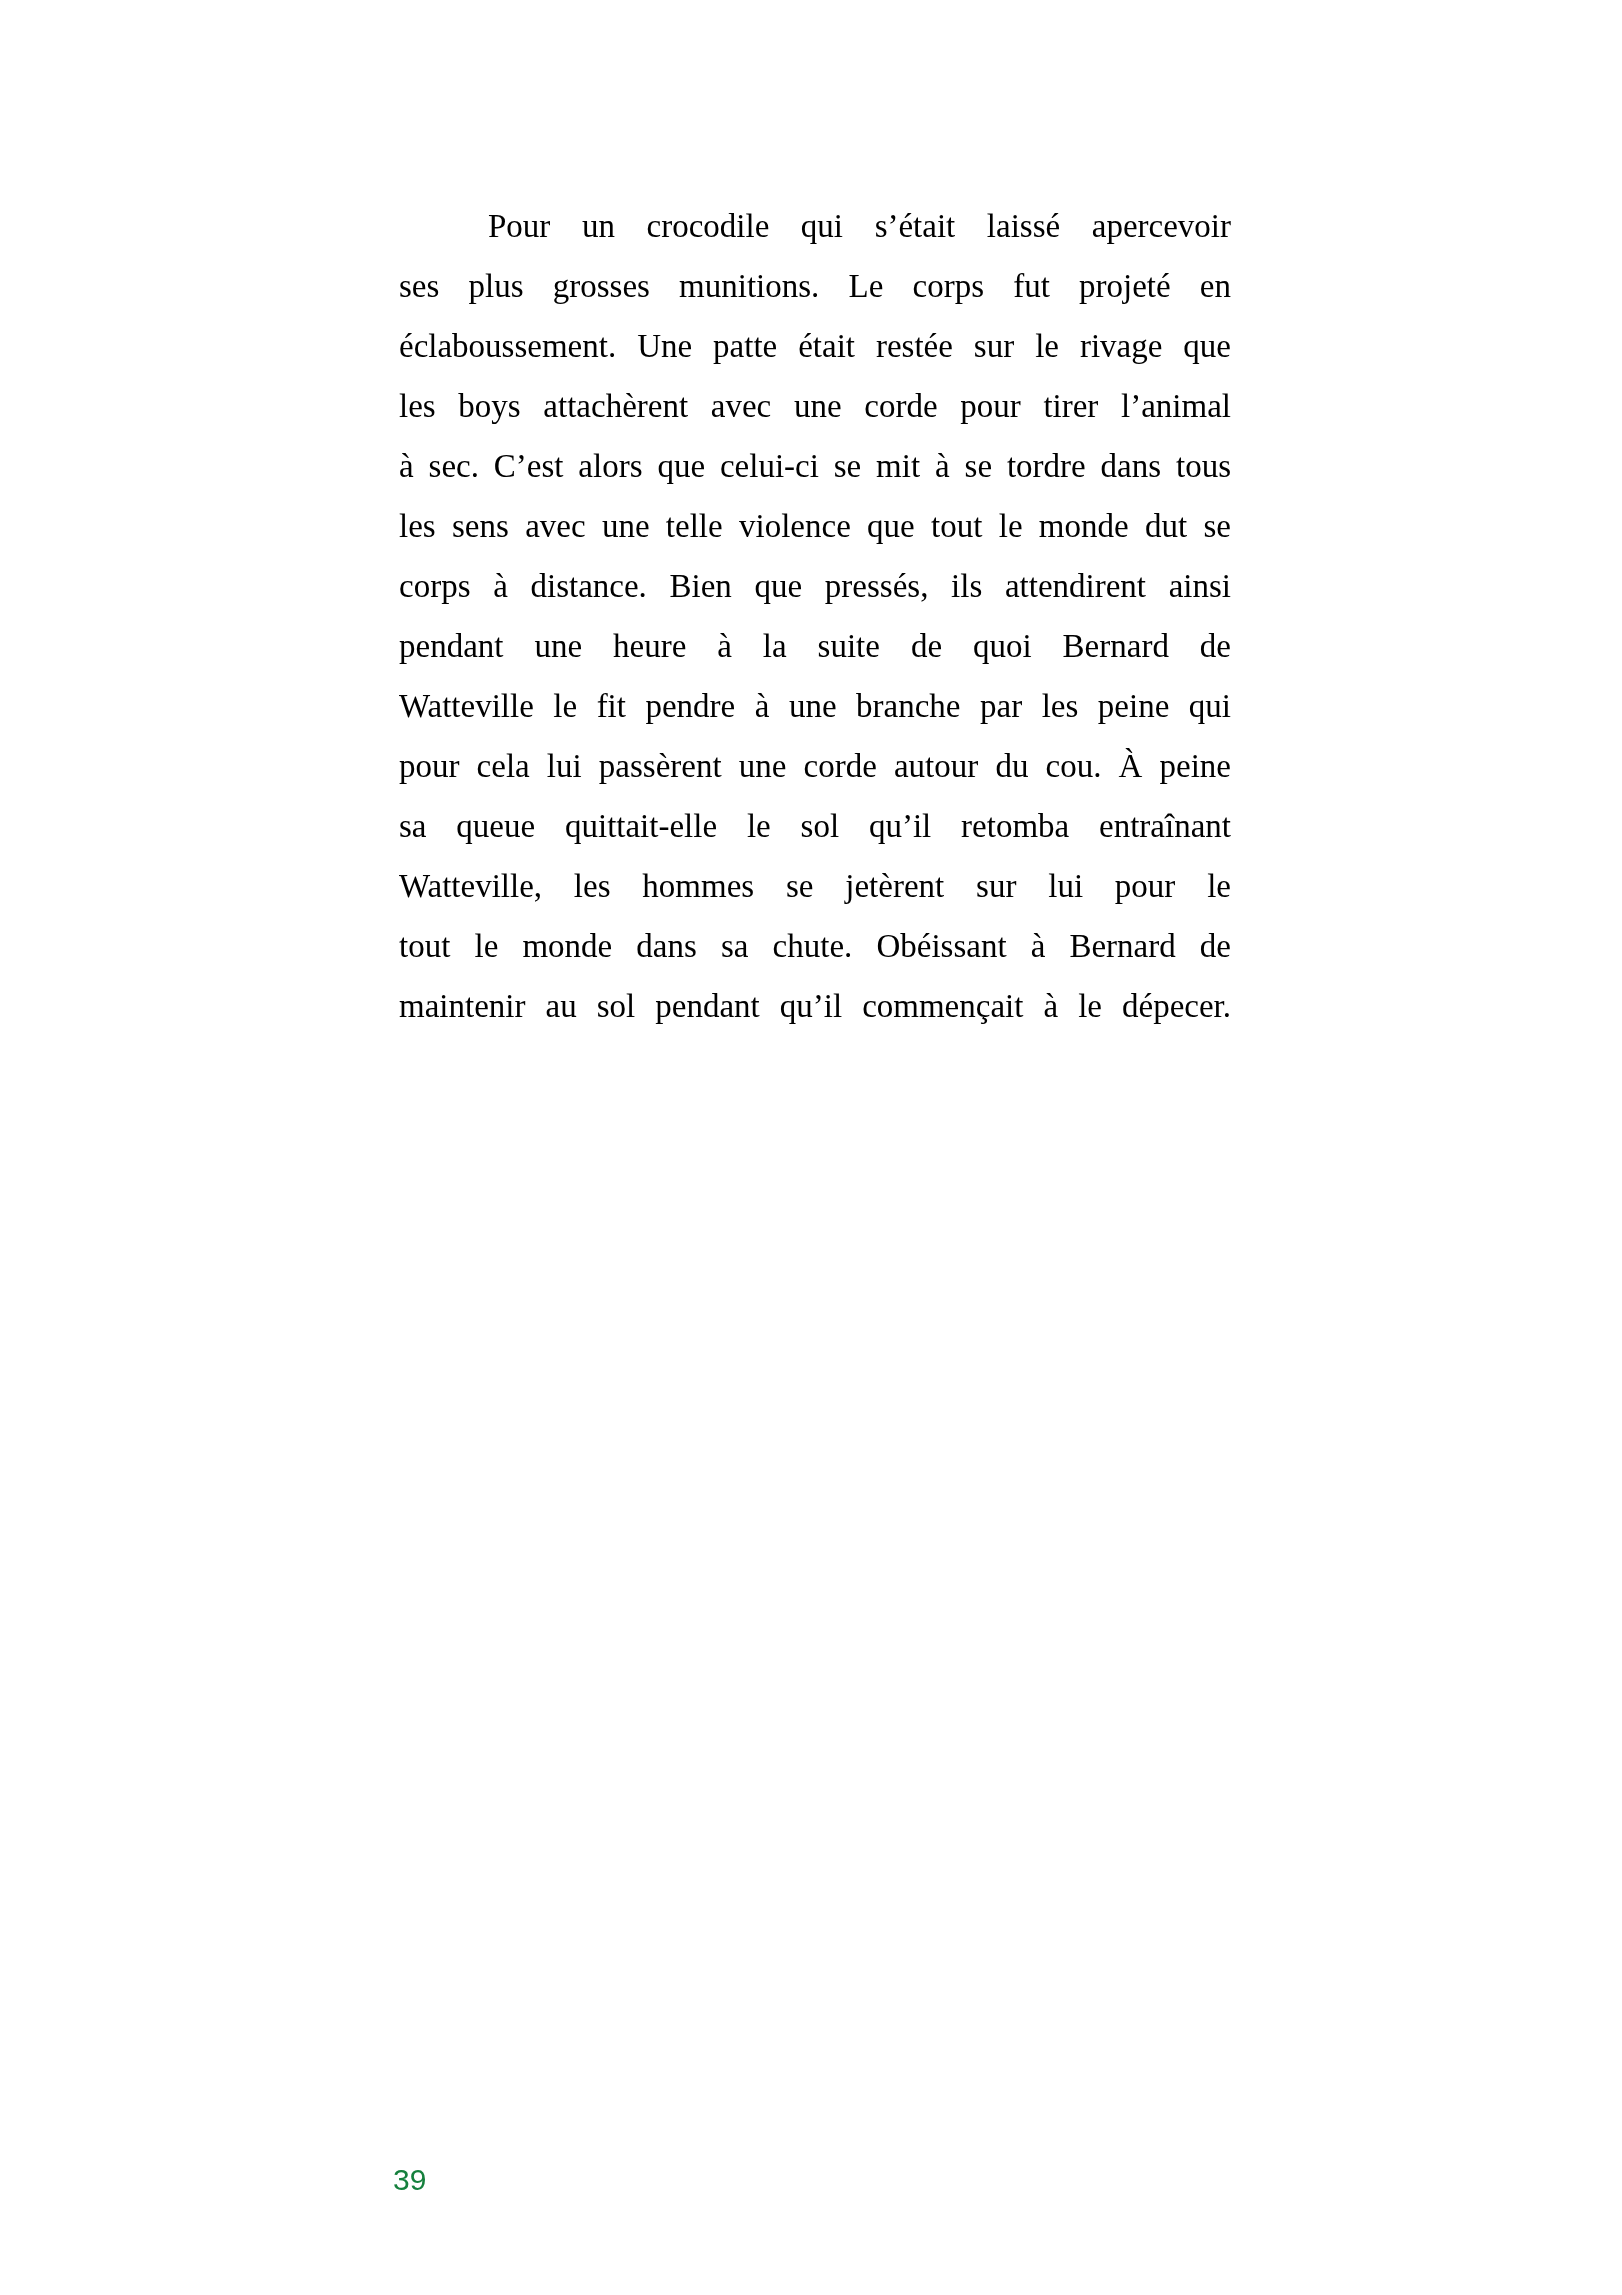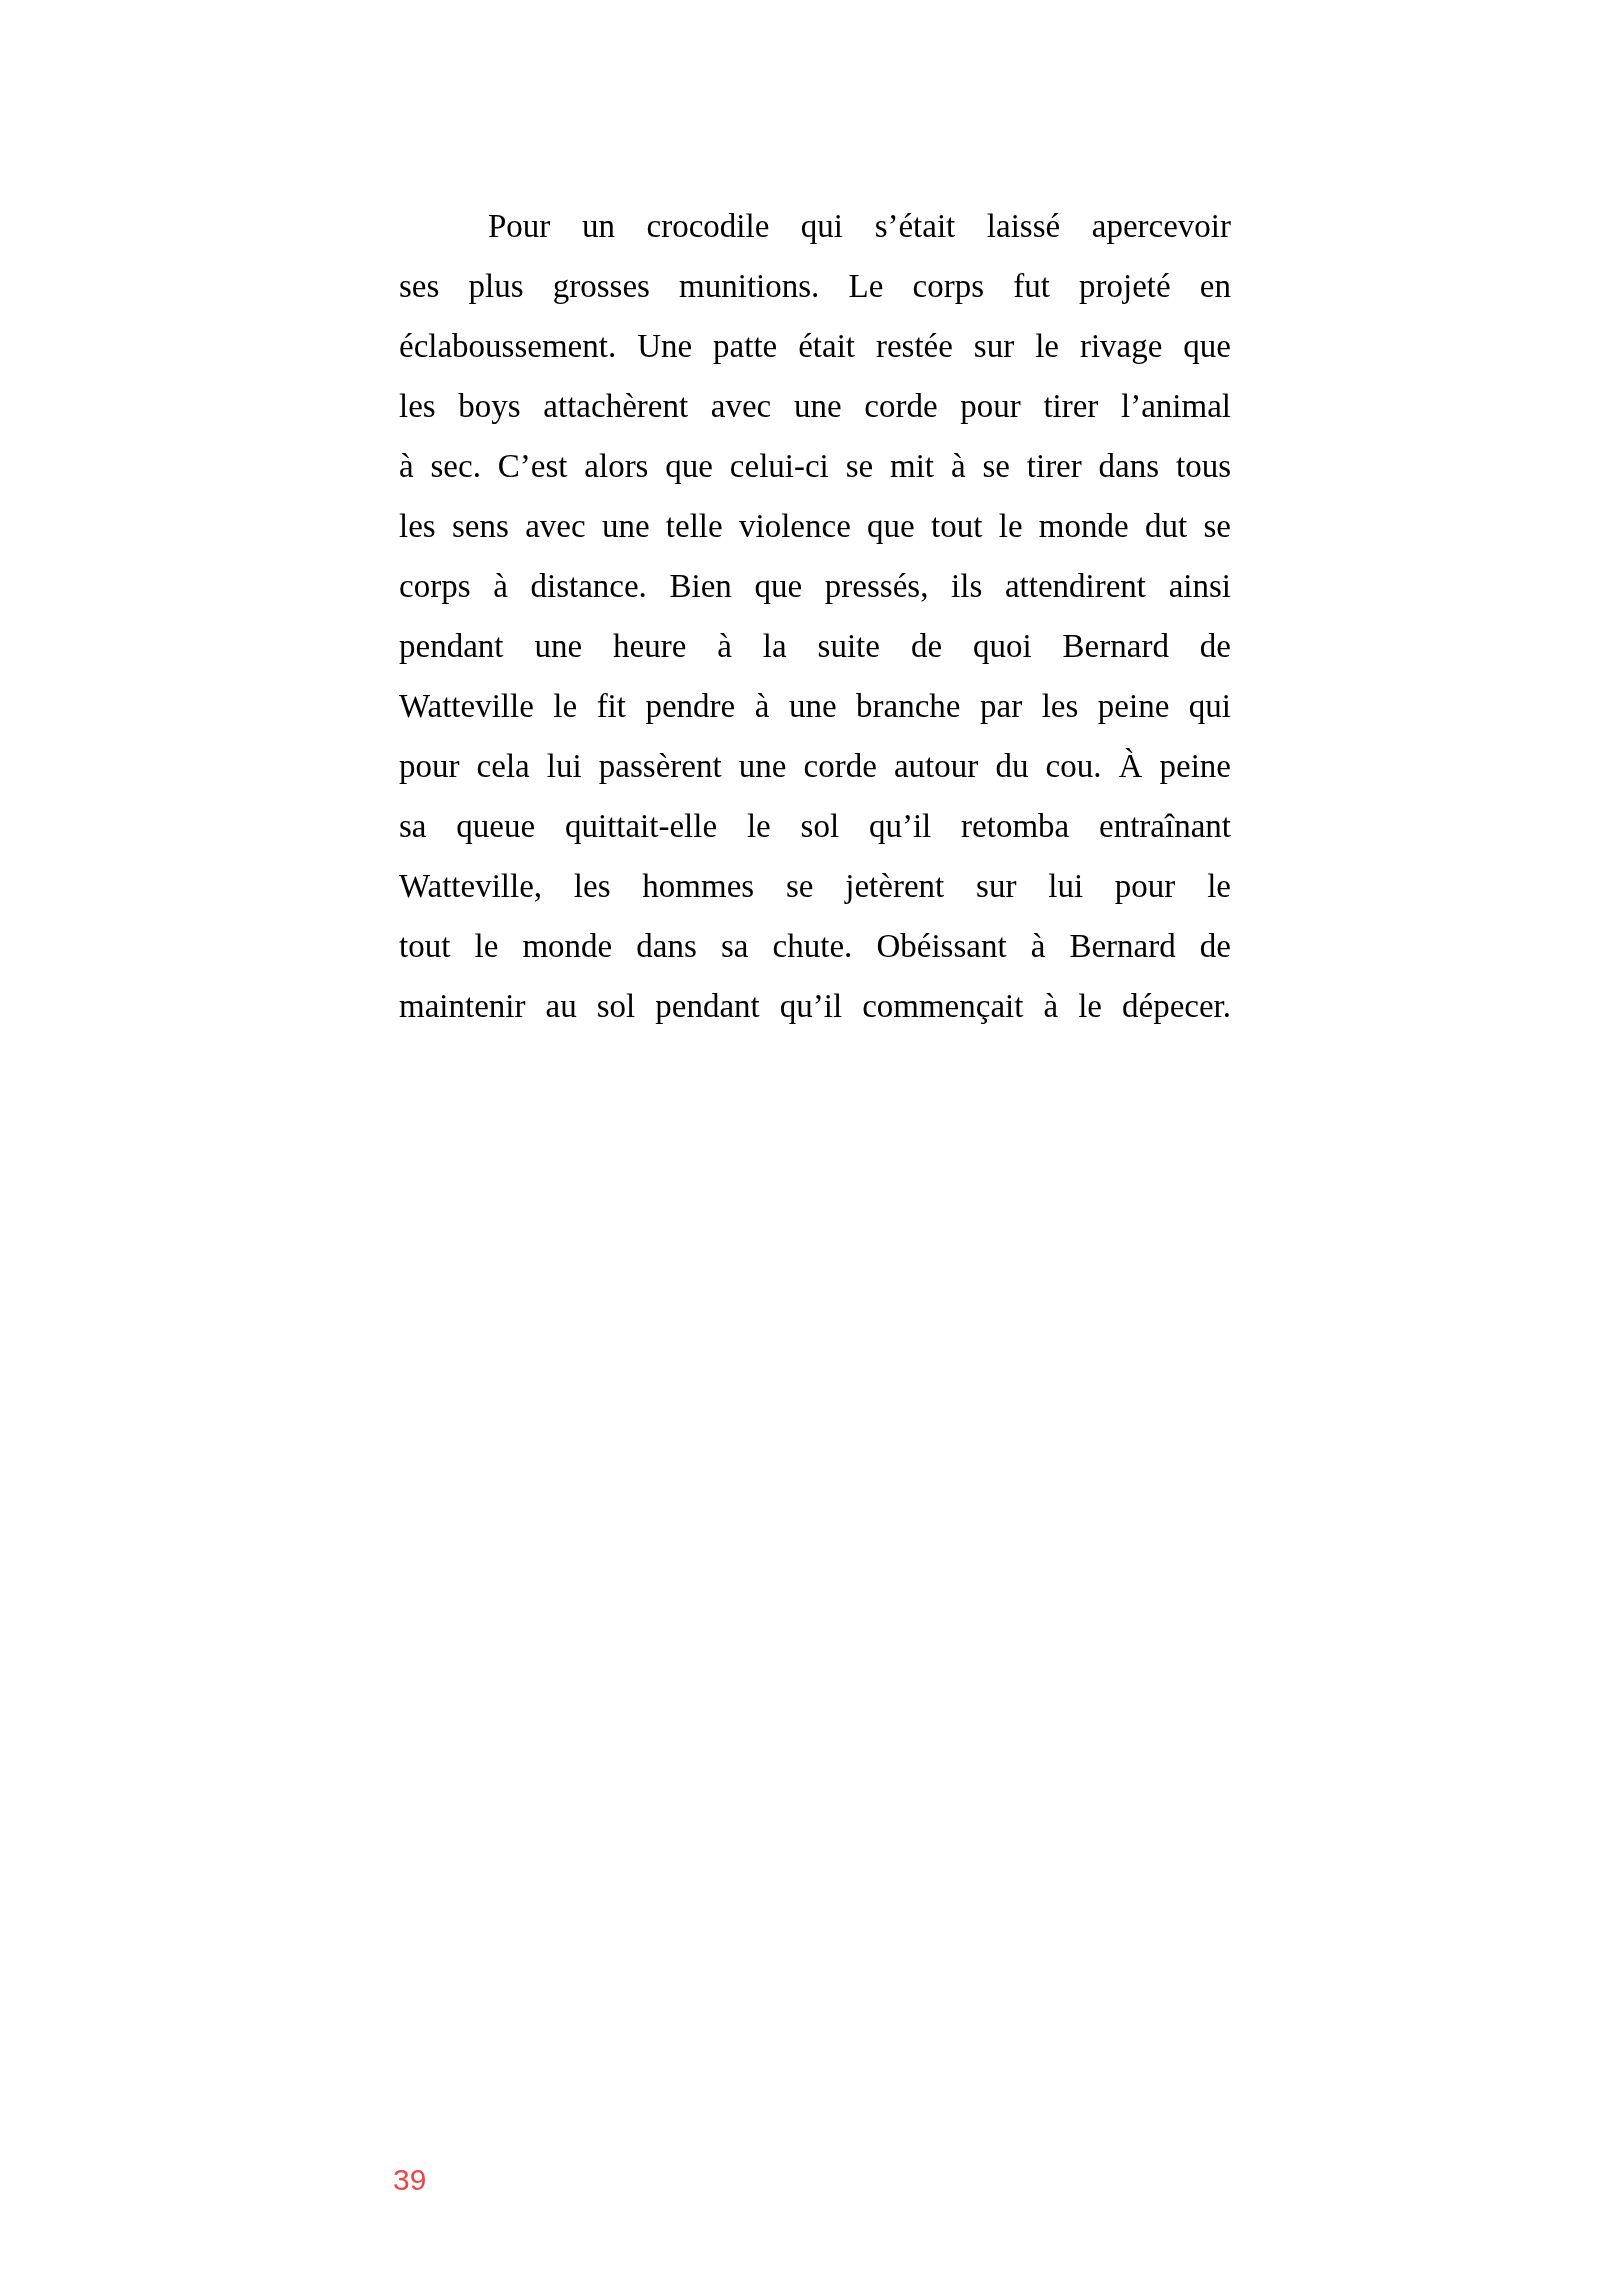--- a/index.html
+++ b/index.html
@@ -35,34 +35,34 @@
   .line.indent {
     padding-left: 89px;
   }
   .page-number {
     position: absolute;
     left: 393px;
     top: 2165px;
     font-family: "Liberation Sans", "DejaVu Sans", sans-serif;
     font-size: 30px;
     line-height: 1;
-    color: #ef4444;
+    color: #15803d;
   }
 </style>
 </head>
 <body>
 
 <div class="page">
 
   <div class="text-block">
     <div class="line indent">Pour un crocodile qui s’était laissé apercevoir</div>
     <div class="line">ses plus grosses munitions. Le corps fut projeté en</div>
     <div class="line">éclaboussement. Une patte était restée sur le rivage que</div>
     <div class="line">les boys attachèrent avec une corde pour tirer l’animal</div>
-    <div class="line">à sec. C’est alors que celui-ci se mit à se tirer dans tous</div>
+    <div class="line">à sec. C’est alors que celui-ci se mit à se tordre dans tous</div>
     <div class="line">les sens avec une telle violence que tout le monde dut se</div>
     <div class="line">corps à distance. Bien que pressés, ils attendirent ainsi</div>
     <div class="line">pendant une heure à la suite de quoi Bernard de</div>
     <div class="line">Watteville le fit pendre à une branche par les peine qui</div>
     <div class="line">pour cela lui passèrent une corde autour du cou. À peine</div>
     <div class="line">sa queue quittait-elle le sol qu’il retomba entraînant</div>
     <div class="line">Watteville, les hommes se jetèrent sur lui pour le</div>
     <div class="line">tout le monde dans sa chute. Obéissant à Bernard de</div>
     <div class="line">maintenir au sol pendant qu’il commençait à le dépecer.</div>
   </div>

